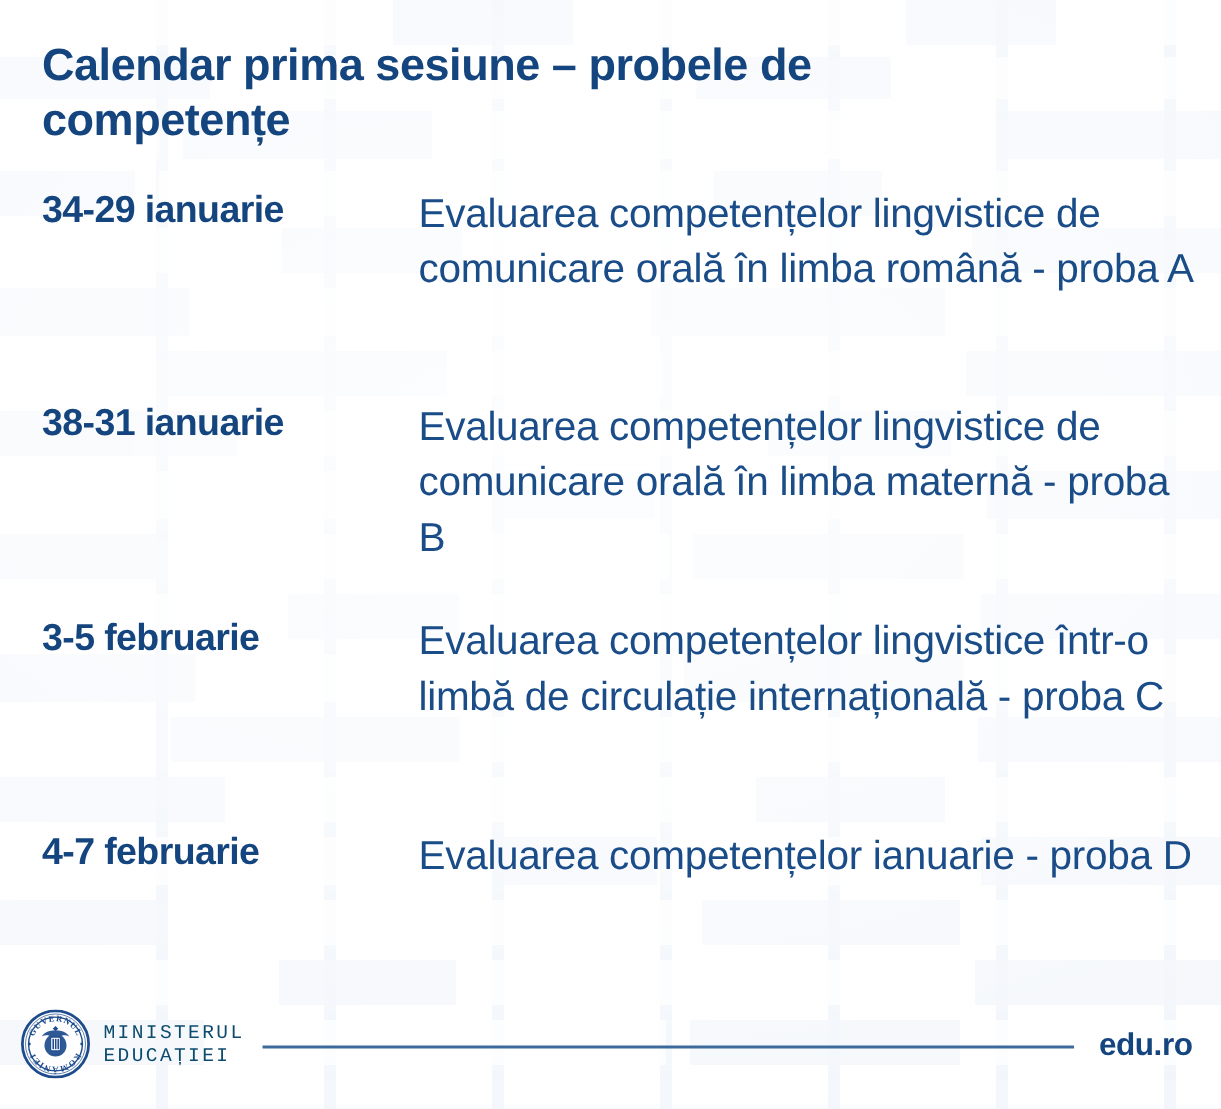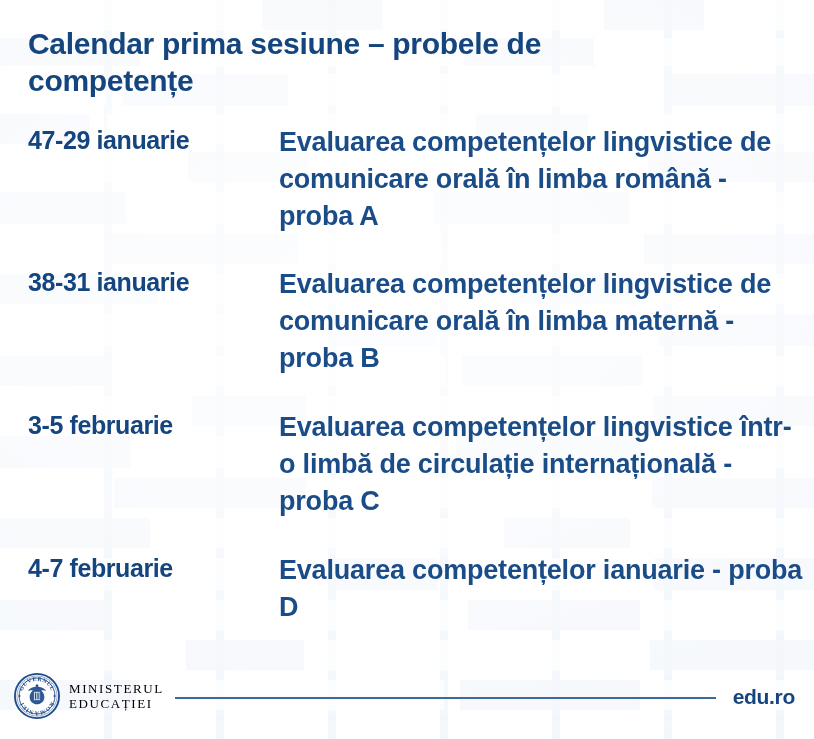--- a/index.html
+++ b/index.html
@@ -118,21 +118,21 @@
     letter-spacing: -0.4px;
     color: #14457e;
     white-space: nowrap;
   }
   .row-desc {
     position: absolute;
     left: 279px;
     top: -2px;
     width: 525px;
     font-size: 27px;
-    font-weight: bold;
+    font-weight: normal;
     line-height: 37px;
     letter-spacing: -0.2px;
     color: #1a4c88;
   }
 
   
   .footer {
     position: absolute;
     left: 0;
     bottom: 0;
@@ -146,25 +146,25 @@
     display: flex;
     align-items: center;
     gap: 9px;
   }
   .seal {
     width: 46px;
     height: 46px;
     flex: 0 0 46px;
   }
   .ministry {
-    font-family: Liberation Serif, serif;
+    font-family: Liberation Mono, monospace;
     font-size: 13px;
     line-height: 15px;
     letter-spacing: 1.6px;
-    color: #000000;
+    color: #0c4a6e;
     white-space: nowrap;
   }
   .footer-rule {
     position: absolute;
     left: 175px;
     top: 36px;
     width: 541px;
     height: 2px;
     background: #3d6a9c;
   }
@@ -296,21 +296,21 @@
   </div>
   <div class="bg-wash"></div>
 
   <div class="content">
 
     <div class="title">Calendar prima sesiune – probele de competențe</div>
 
     <div class="rows">
 
       <div class="row" style="top:0px;">
-        <div class="row-date">47-29 ianuarie</div>
+        <div class="row-date">34-29 ianuarie</div>
         <div class="row-desc">Evaluarea competențelor lingvistice de comunicare orală în limba română - proba A</div>
       </div>
 
       <div class="row" style="top:142px;">
         <div class="row-date">38-31 ianuarie</div>
         <div class="row-desc">Evaluarea competențelor lingvistice de comunicare orală în limba maternă - proba B</div>
       </div>
 
       <div class="row" style="top:285px;">
         <div class="row-date">3-5 februarie</div>

